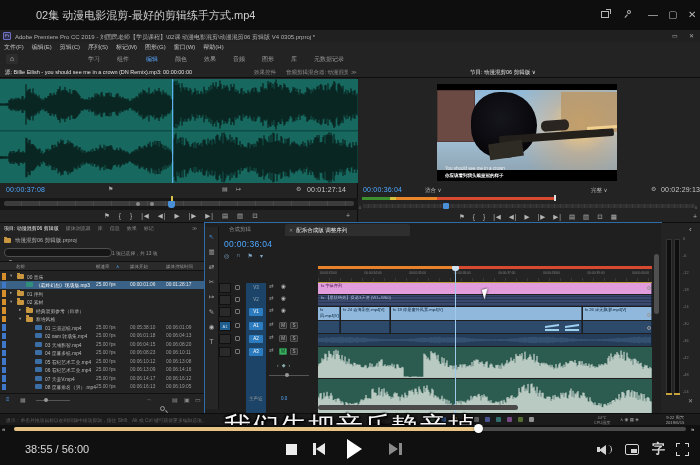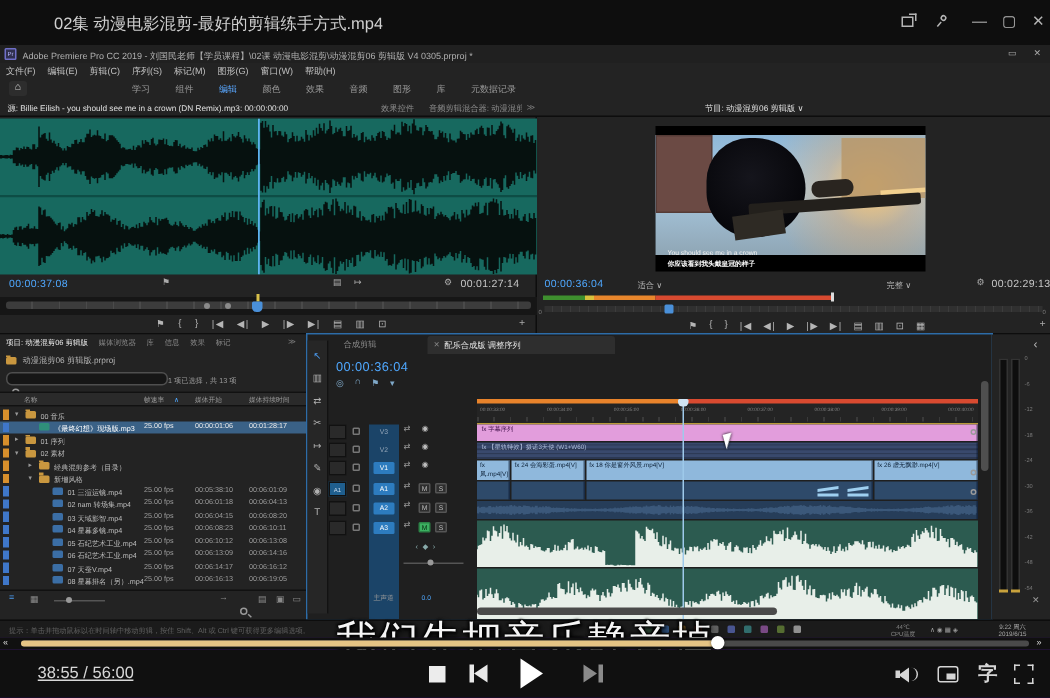--- a/index.html
+++ b/index.html
@@ -1,17 +1,17 @@
 <!DOCTYPE html>
 <html><head>
 <meta charset="utf-8">
 <style>
   html,body{margin:0;padding:0;background:#000;}
   *{box-sizing:border-box;font-family:"Liberation Sans","DejaVu Sans",sans-serif;}
-  #stage{position:relative;width:700px;height:465px;background:#4c1d95;overflow:hidden;}
+  #stage{position:relative;width:700px;height:465px;background:#4d7c0f;overflow:hidden;}
   .abs{position:absolute;}
   .tx{white-space:nowrap;overflow:hidden;}
   
   #ptitle{left:0;top:0;width:700px;height:30px;background:#0e0e0e;}
   #ptitle .t{left:36px;top:8px;font-size:11px;color:#cfcfcf;}
   .winbtn{color:#b5b5b5;font-size:10px;top:9px;}
   #controls{left:0;top:433px;width:700px;height:32px;background:#101010;}
   #progress{left:0;top:425px;width:700px;height:8px;background:#101010;}
   .pbar{top:2px;height:4px;border-radius:2px;}
   
@@ -551,21 +551,21 @@
 
   <div class="abs" id="progress">
     <div class="abs" style="left:2px;top:1px;font-size:6px;color:#ddd;">«</div>
     <div class="abs pbar" style="left:14px;width:672px;background:#4a4a4a;"></div>
     <div class="abs pbar" id="seek-fill" style="left: 14px; width: 463.68px; background: rgb(229, 196, 133);"></div>
     <div class="abs" id="seek-knob" style="top: -1px; width: 9px; height: 9px; border-radius: 50%; background: rgb(255, 255, 255); box-shadow: rgba(0, 0, 0, 0.6) 0px 0px 2px; left: 473.68px;"></div>
     <div class="abs" style="left:691px;top:1px;font-size:6px;color:#ddd;">»</div>
   </div>
 
   <div class="abs" id="controls">
-    <div class="abs tx" style="left:25px;top:10px;font-size:11px;color:#d8d8d8;text-decoration:underline;">38:55 / 56:00</div>
+    <div class="abs tx" style="left:25px;top:10px;font-size:11px;color:#d8d8d8;">38:55 / 56:00</div>
     <div class="abs stop" style="left:286px;top:11px;"></div>
     <div class="abs" style="left:313px;top:10px;">
       <span class="abs vbar" style="left:0;top:0;"></span>
         <span class="abs tri-l" style="left:3px;top:0;"></span>
     </div>
     <div class="abs play" style="left:347px;top:6px;"></div>
     <div class="abs" style="left:389px;top:10px;">
       <span class="abs tri-r" style="left:0;top:0;"></span>
         <span class="abs vbar dim" style="left:10px;top:0;"></span>
     </div>

